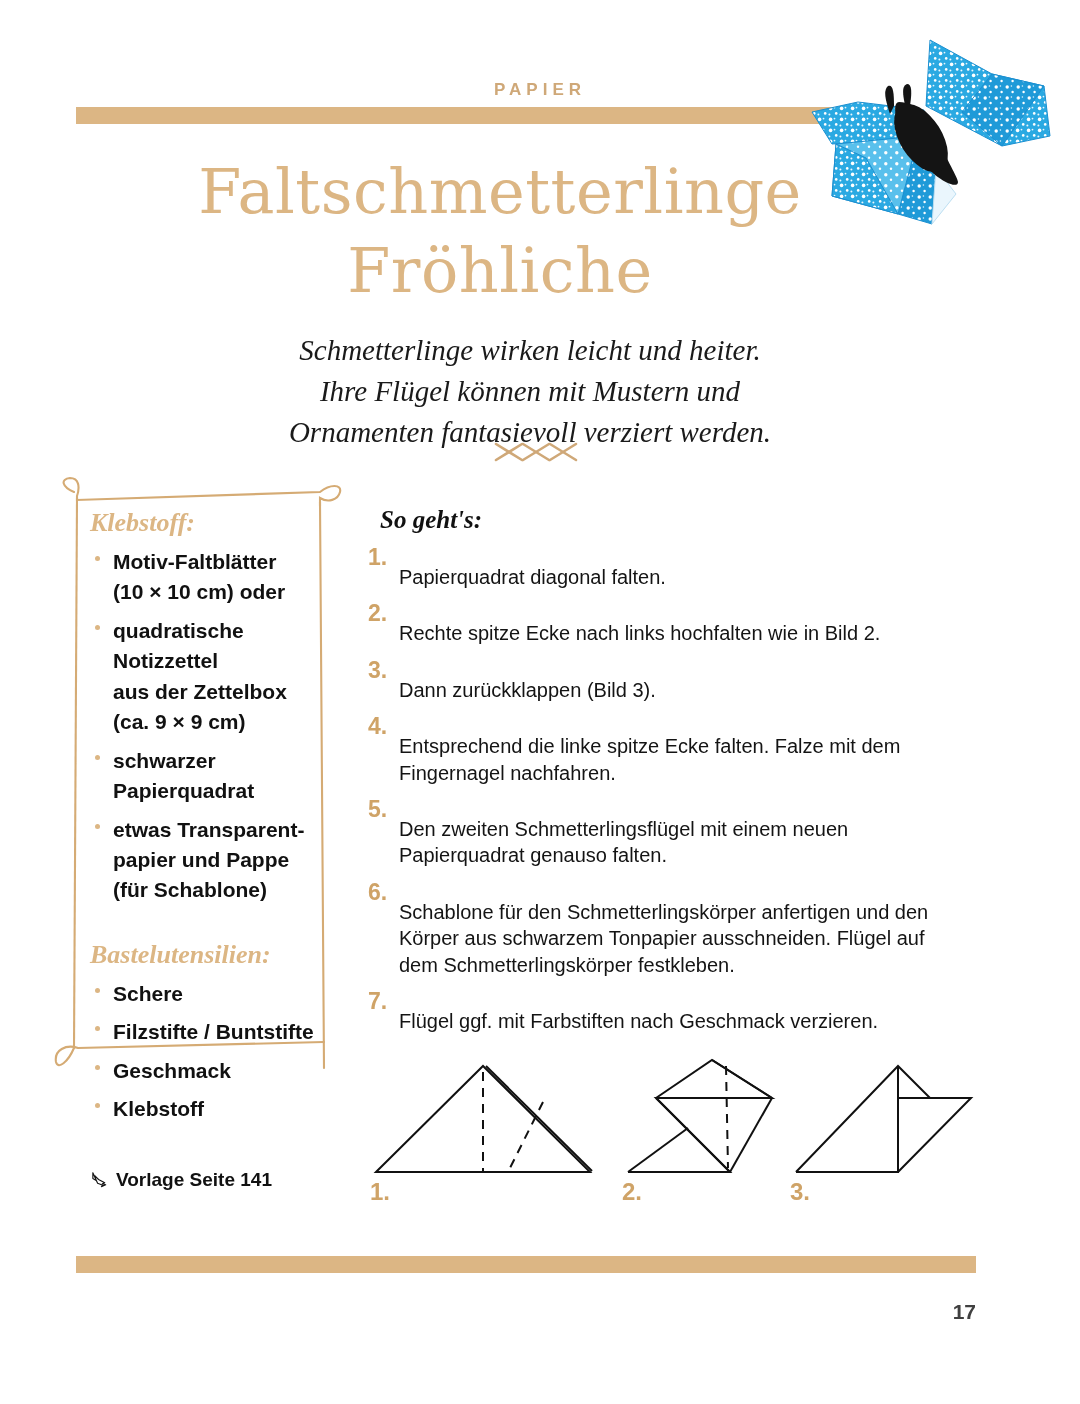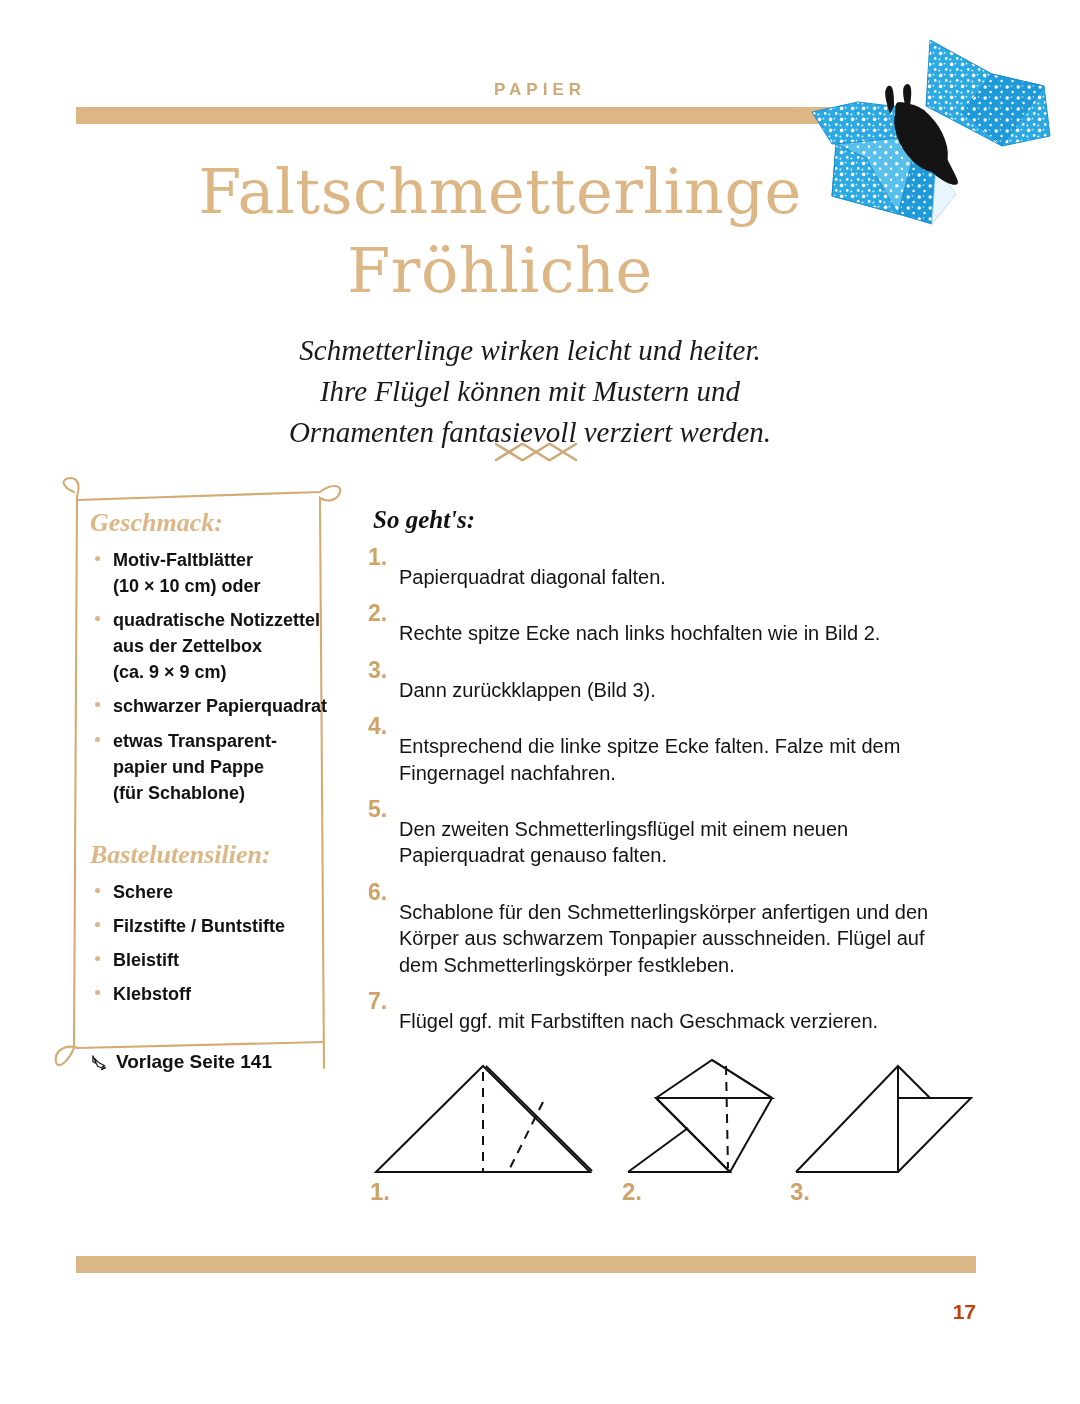--- a/index.html
+++ b/index.html
@@ -47,21 +47,21 @@
     height: 17px;
     background: #dcb684;
   }
   #page-number {
     position: absolute;
     right: 104px;
     top: 1300px;
     font-family: "Liberation Sans", sans-serif;
     font-size: 21px;
     font-weight: bold;
-    color: #c2410c;
+    color: #404040;
   }
 
   
   #butterfly {
     position: absolute;
     left: 806px;
     top: 18px;
     width: 262px;
     height: 236px;
   }
@@ -132,21 +132,21 @@
     list-style: none;
     margin: 0 0 0 0;
     padding: 0;
   }
   .mat-list li {
     position: relative;
     padding-left: 23px;
     margin-bottom: 8px;
     font-family: "Liberation Sans", sans-serif;
     font-weight: bold;
-    font-size: 18px;
+    font-size: 21px;
     line-height: 1.45;
     color: #111111;
   }
   .mat-list li::before {
     content: "";
     position: absolute;
     left: 5px;
     top: 9px;
     width: 5px;
     height: 5px;
@@ -176,21 +176,21 @@
     left: 368px;
     top: 506px;
     width: 580px;
   }
   #steps-head {
     font-family: "Liberation Serif", serif;
     font-style: italic;
     font-weight: bold;
     font-size: 25px;
     color: #111111;
-    margin: 0 0 10px 5px;
+    margin: 0 0 10px 12px;
   }
   .step {
     display: flex;
     align-items: flex-start;
     margin-bottom: 10px;
   }
   .step-num {
     flex: 0 0 31px;
     font-family: "Liberation Sans", sans-serif;
     font-weight: bold;
@@ -314,33 +314,33 @@
         <path d="M25,28 L22,578"></path>
 
         <path d="M268,32 L272,598"></path>
 
         <path d="M22,578 C16,592 6,600 4,592 C2,580 14,574 26,578 L272,572"></path>
       </g>
     </svg>
   </div>
 
   <div id="material-content">
-    <div class="section-head">Geschmack:</div>
+    <div class="section-head">Klebstoff:</div>
     <ul class="mat-list">
       <li><span>Motiv-Faltblätter<br>(10 × 10 cm) oder</span></li>
       <li><span>quadratische Notizzettel<br>aus der Zettelbox<br>(ca. 9 × 9 cm)</span></li>
       <li><span>schwarzer Papierquadrat</span></li>
       <li><span>etwas Transparent-<br>papier und Pappe<br>(für Schablone)</span></li>
     </ul>
 
     <div class="section-head" id="utensils-head">Bastelutensilien:</div>
     <ul class="mat-list">
       <li><span>Schere</span></li>
       <li><span>Filzstifte / Buntstifte</span></li>
-      <li><span>Bleistift</span></li>
+      <li><span>Geschmack</span></li>
       <li><span>Klebstoff</span></li>
     </ul>
 
     <div id="vorlage">
       <span class="hand-icon">
         <svg viewBox="0 0 20 20" width="19" height="19" aria-hidden="true">
           <g fill="none" stroke="#141414" stroke-width="1.2" stroke-linejoin="round" stroke-linecap="round">
             <path d="M3,3 L3,9 L6.5,11 L5,6 L9,10 L15.5,13.5 L13,14.5 L16.5,15.5 L12,17.5 L13.5,16 L8,14 Z"></path>
           </g>
         </svg>

